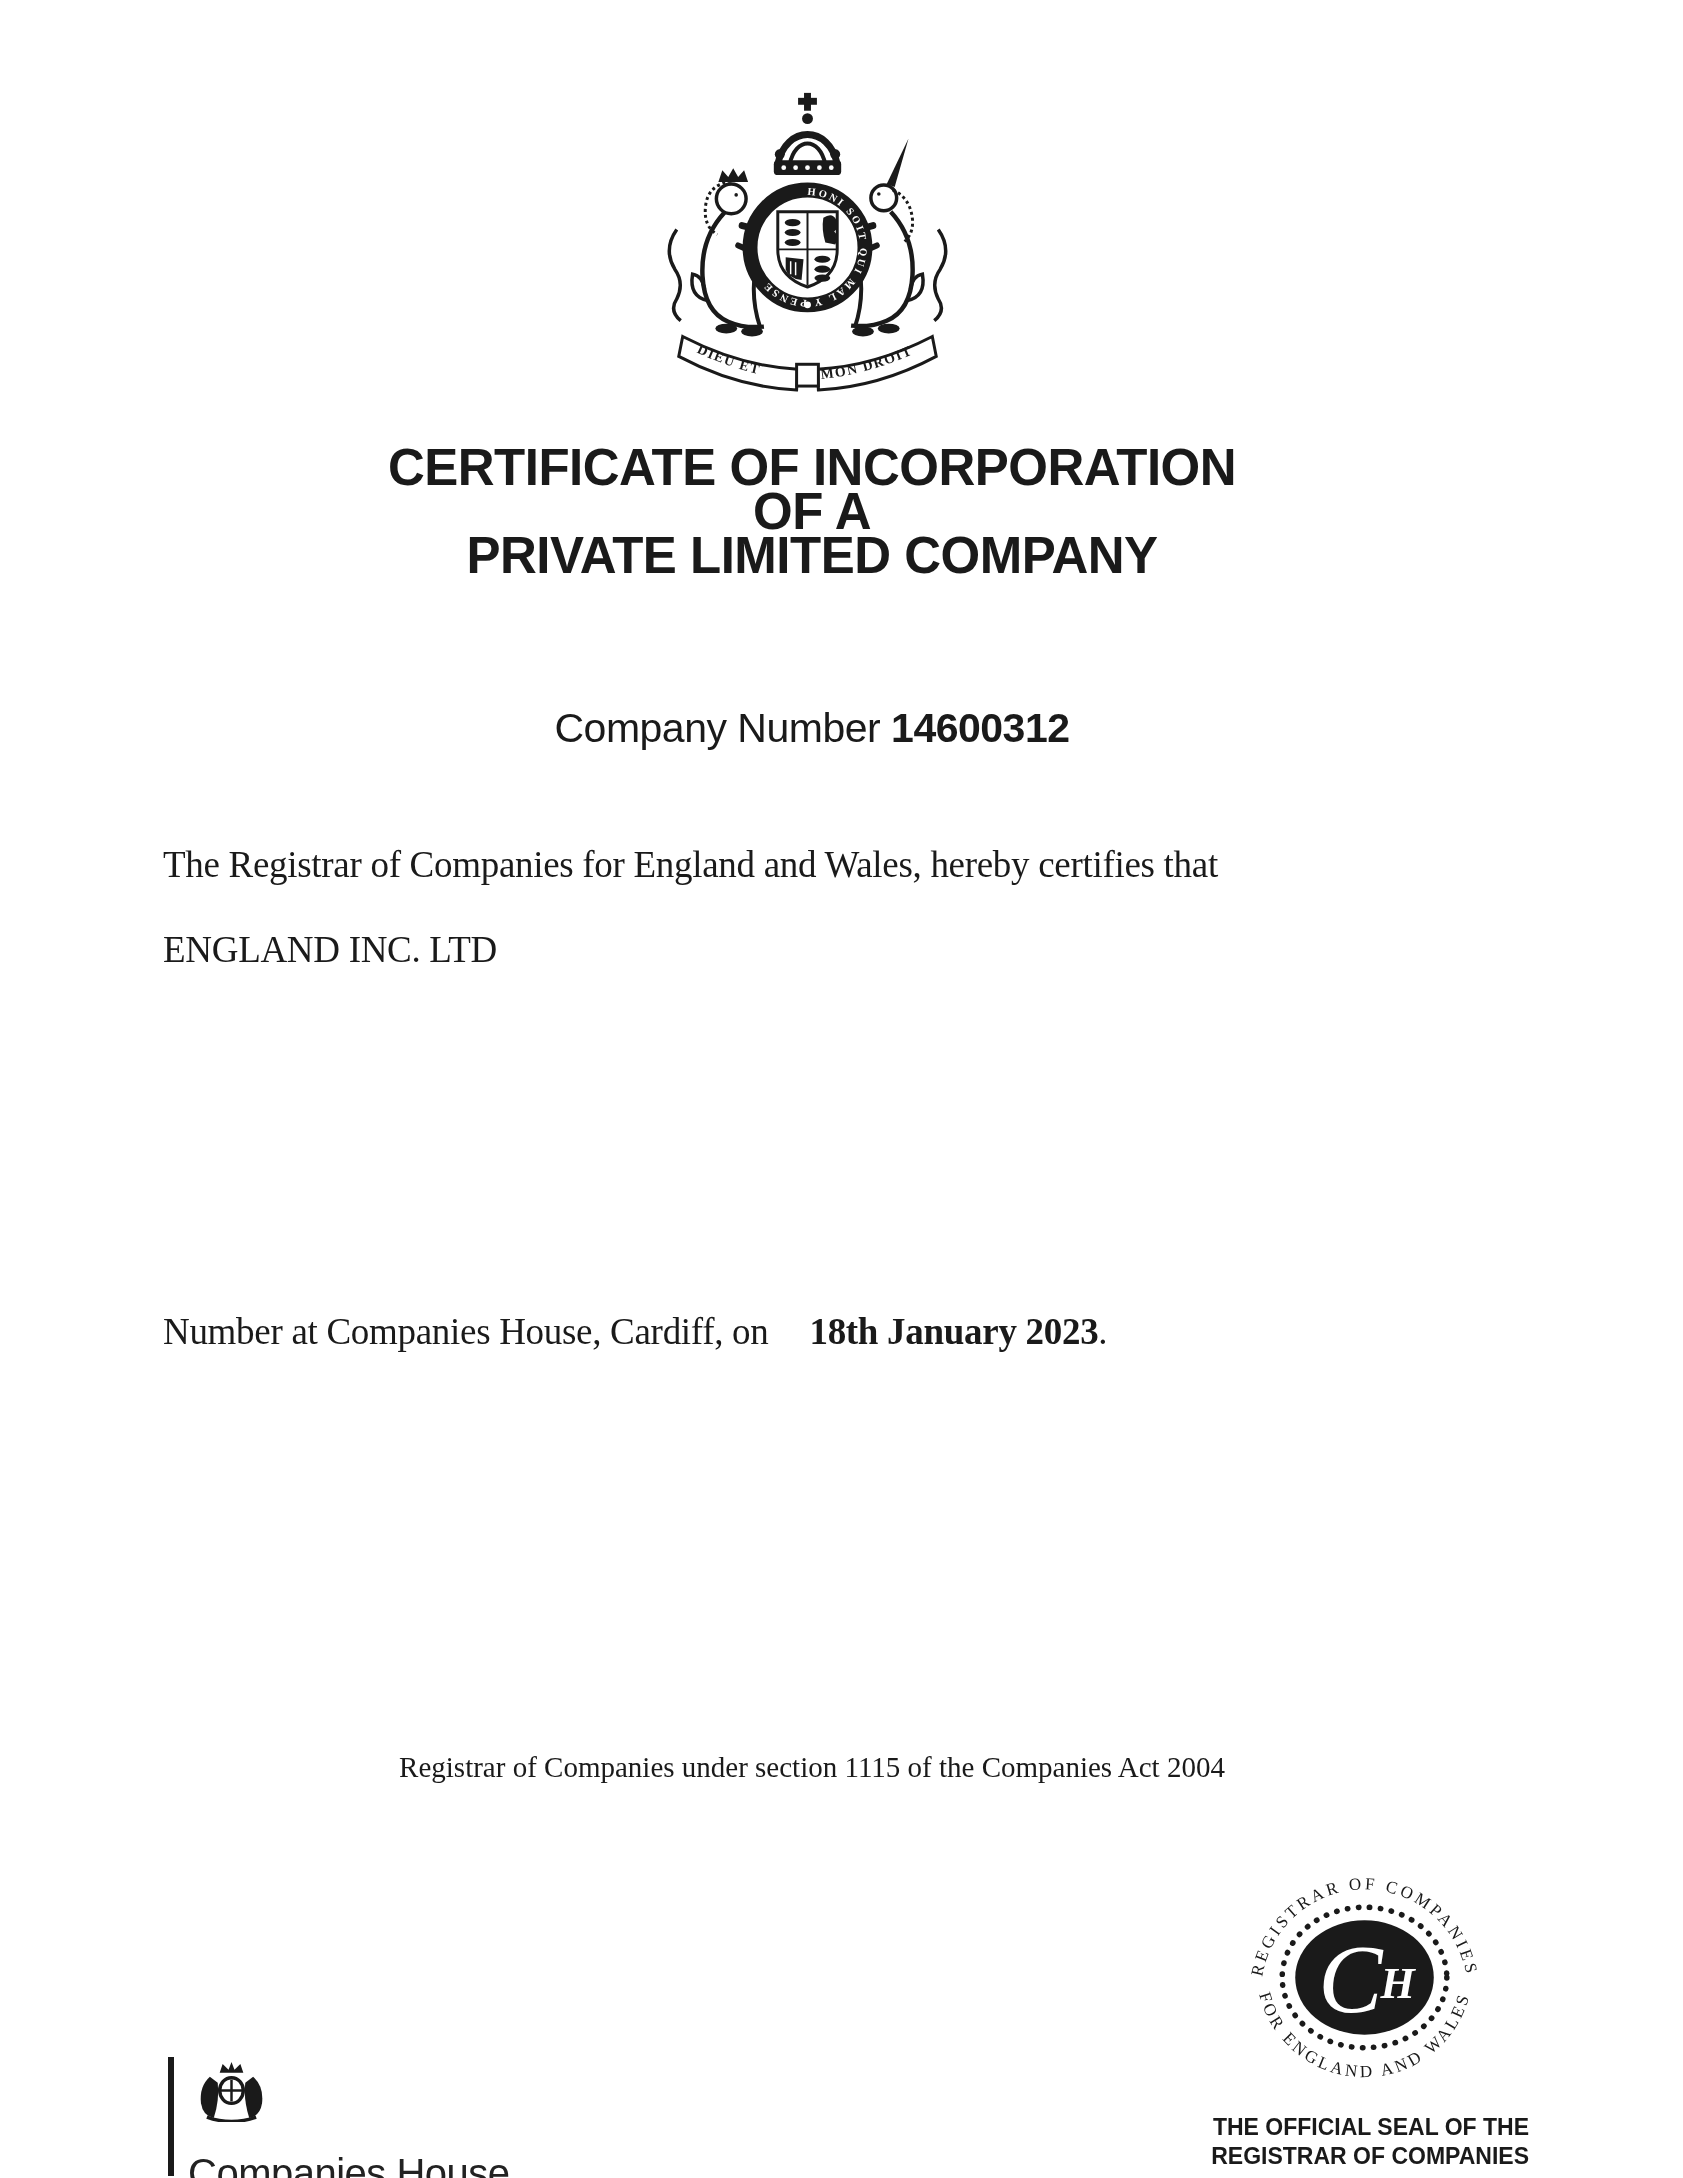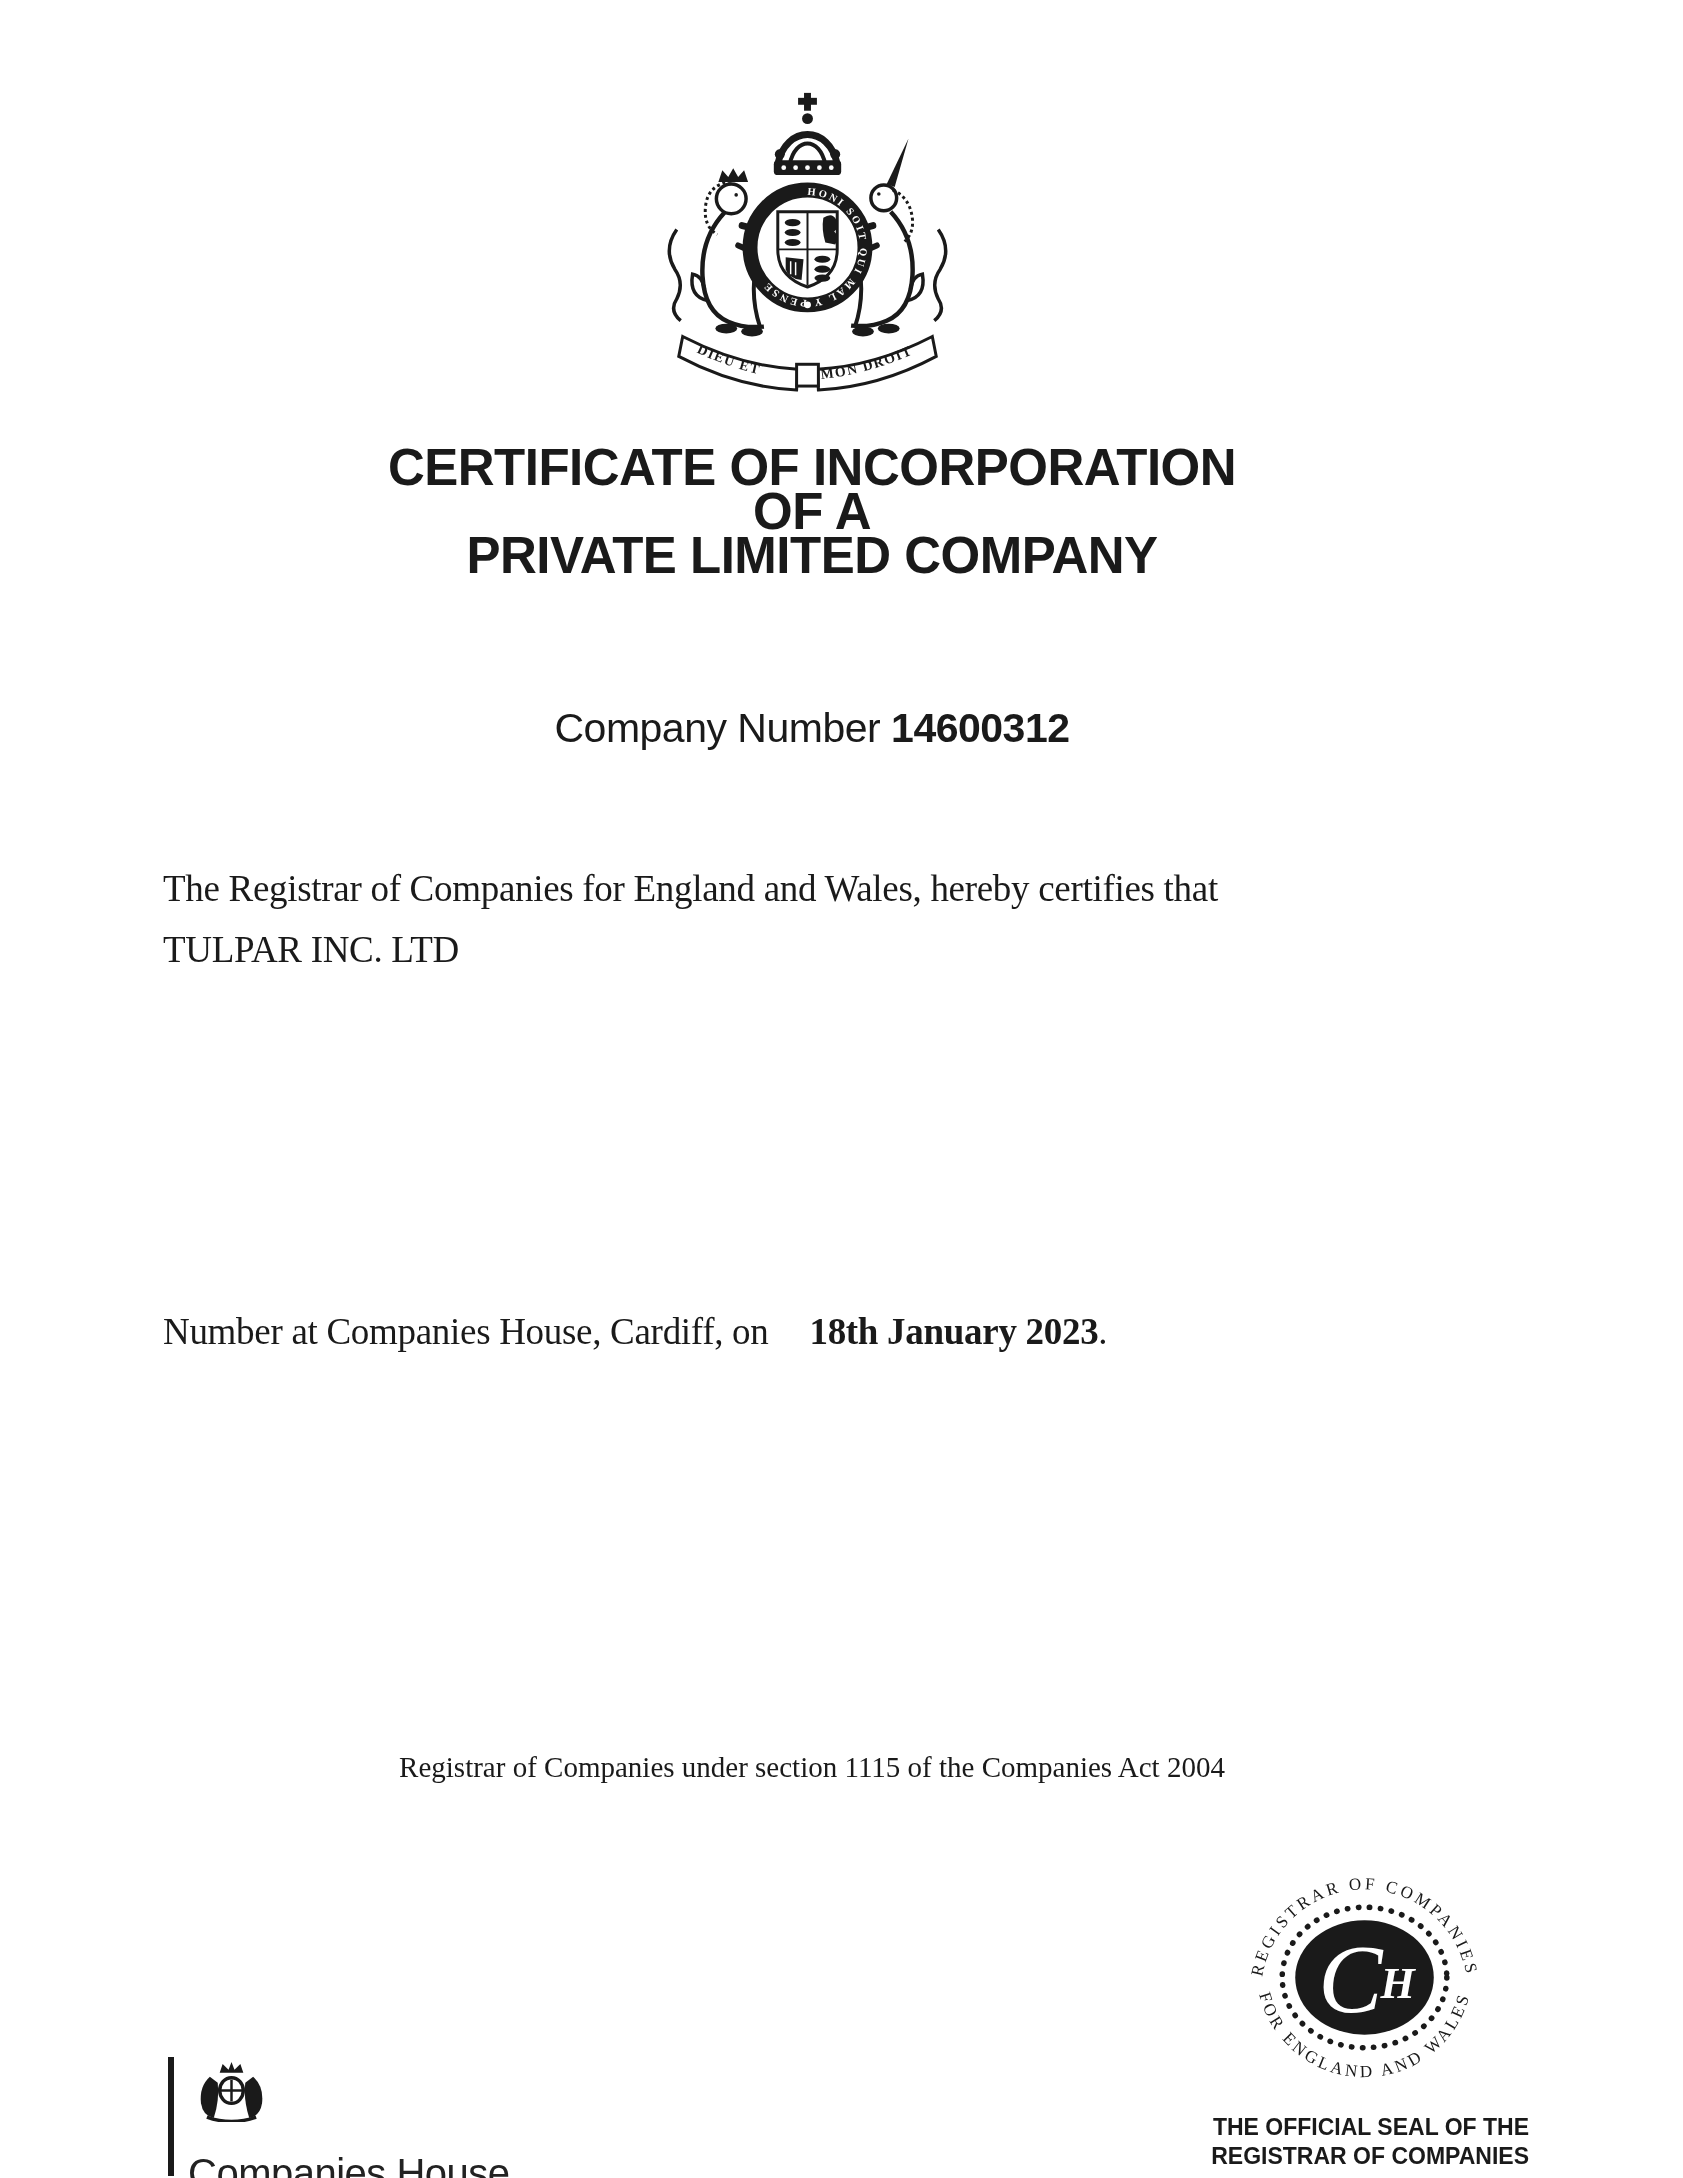--- a/index.html
+++ b/index.html
@@ -43,21 +43,21 @@
   }
   .company-number-line .num { font-weight: 700; }
   .serif-line {
     position: absolute;
     left: 163px;
     width: 1327px;
     font-size: 37px;
     line-height: 45px;
     letter-spacing: -0.3px;
   }
-  .registrar-line { top: 842px; margin-top: 24px; }
+  .registrar-line { top: 842px; }
   .company-name { top: 927px; }
   .body-paragraph { top: 1097px; white-space: pre-line; }
   .given-line { top: 1309px; }
   .given-line b { font-weight: 700; margin-left: 32px; }
   .footer-note {
     top: 1742px;
     font-size: 29px;
     line-height: 51px;
     font-family: "Liberation Serif", serif;
   }
@@ -214,21 +214,21 @@
     <div>OF A</div>
     <div>PRIVATE LIMITED COMPANY</div>
   </div>
 
   <div class="center-col company-number-line">
     <span>Company Number </span><span class="num">14600312</span>
   </div>
 
   <div class="serif-line registrar-line">The Registrar of Companies for England and Wales, hereby certifies that</div>
 
-  <div class="serif-line company-name">TULPAR INC. LTD</div>
+  <div class="serif-line company-name">ENGLAND INC. LTD</div>
 
 
   <div class="serif-line given-line">
     <span>Number at Companies House, Cardiff, on </span><b>18th January 2023</b><span>.</span>
   </div>
 
   <div class="center-col footer-note">
     <div>Registrar of Companies under section 1115 of the Companies Act 2004</div>
   </div>
 

